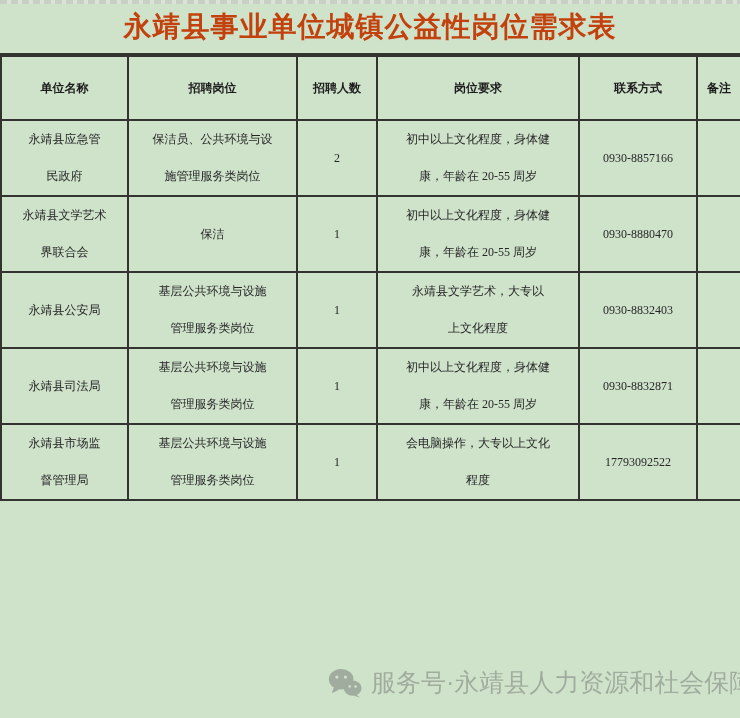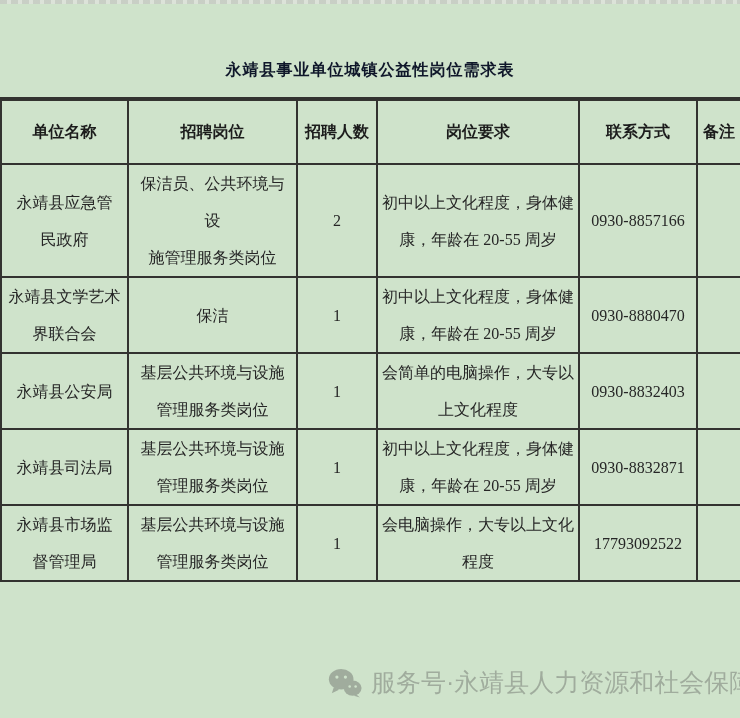--- a/index.html
+++ b/index.html
@@ -19,35 +19,34 @@
     position: absolute; top: 0; left: 0;
     width: 740px; height: 4px;
     background: repeating-linear-gradient(90deg, #c7cac4 0 7px, #dfe2dc 7px 11px);
     opacity: 0.8;
     z-index: 3;
   }
   .doc-title {
     height: 53px;
     border-bottom: 2px solid #333330;
     display: flex; align-items: center; justify-content: center;
-    font-size: 16px; font-weight: bold;
+    font-size: 28px; font-weight: bold;
     letter-spacing: 1px;
-    color: #0f172a;
-    margin-top: 44px;
+    color: #c2410c;
   }
   table.demand-table {
     width: 740px;
     border-collapse: collapse;
     table-layout: fixed;
   }
   .demand-table th, .demand-table td {
     border: 2px solid #333330;
     text-align: center;
     vertical-align: middle;
-    font-size: 16px;
+    font-size: 12px;
     line-height: 37px;
     padding: 0 4px;
     white-space: pre-line;
     overflow: hidden;
   }
   .demand-table th {
     font-weight: bold;
     height: 62px;
     line-height: 20px;
     color: #1c1c1c;
@@ -125,21 +124,21 @@
         <td>初中以上文化程度，身体健
 康，年龄在 20-55 周岁</td>
         <td>0930-8880470</td>
         <td></td>
       </tr>
       <tr>
         <td>永靖县公安局</td>
         <td>基层公共环境与设施
 管理服务类岗位</td>
         <td>1</td>
-        <td>会简单的电脑操作，大专以
+        <td>永靖县文学艺术，大专以
 上文化程度</td>
         <td>0930-8832403</td>
         <td></td>
       </tr>
       <tr>
         <td>永靖县司法局</td>
         <td>基层公共环境与设施
 管理服务类岗位</td>
         <td>1</td>
         <td>初中以上文化程度，身体健

